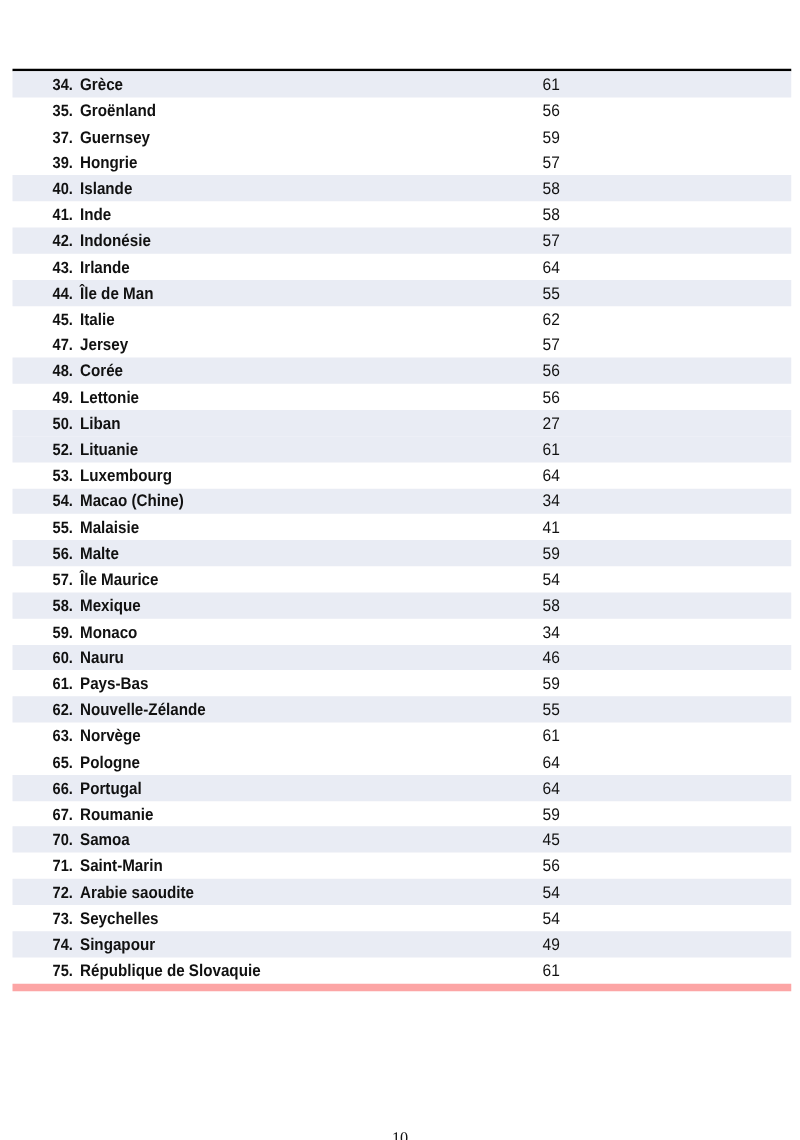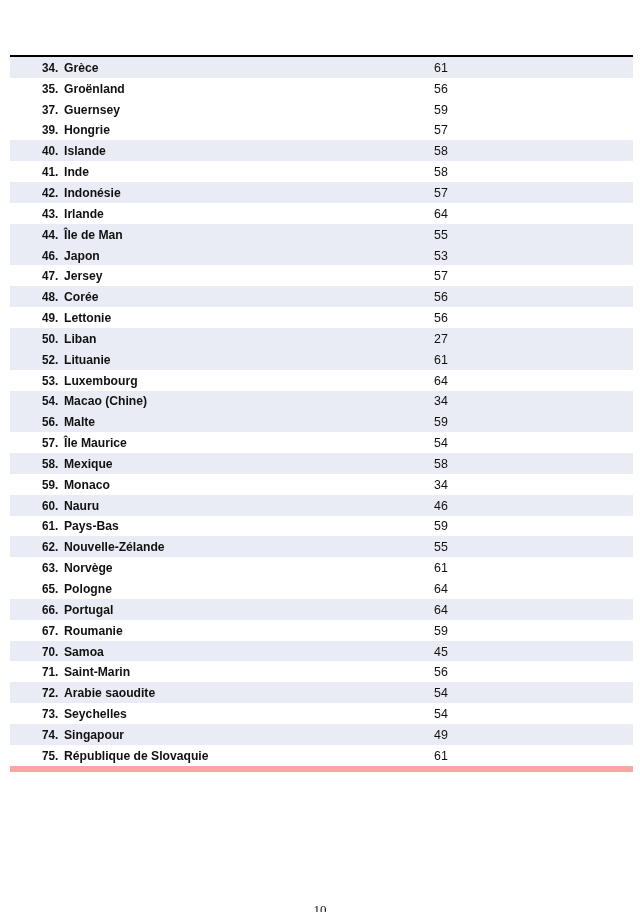--- a/index.html
+++ b/index.html
@@ -63,24 +63,24 @@
     <div class="row">
       <span class="num">43.</span>
       <span class="name">Irlande</span>
       <span class="val">64</span>
     </div>
     <div class="row striped">
       <span class="num">44.</span>
       <span class="name">Île de Man</span>
       <span class="val">55</span>
     </div>
-    <div class="row striped">
-      <span class="num">46.</span>
-      <span class="name">Japon</span>
-      <span class="val">53</span>
+    <div class="row">
+      <span class="num">45.</span>
+      <span class="name">Italie</span>
+      <span class="val">62</span>
     </div>
     <div class="row">
       <span class="num">47.</span>
       <span class="name">Jersey</span>
       <span class="val">57</span>
     </div>
     <div class="row striped">
       <span class="num">48.</span>
       <span class="name">Corée</span>
       <span class="val">56</span>
@@ -102,20 +102,25 @@
     </div>
     <div class="row">
       <span class="num">53.</span>
       <span class="name">Luxembourg</span>
       <span class="val">64</span>
     </div>
     <div class="row striped">
       <span class="num">54.</span>
       <span class="name">Macao (Chine)</span>
       <span class="val">34</span>
+    </div>
+    <div class="row">
+      <span class="num">55.</span>
+      <span class="name">Malaisie</span>
+      <span class="val">41</span>
     </div>
     <div class="row striped">
       <span class="num">56.</span>
       <span class="name">Malte</span>
       <span class="val">59</span>
     </div>
     <div class="row">
       <span class="num">57.</span>
       <span class="name">Île Maurice</span>
       <span class="val">54</span>

